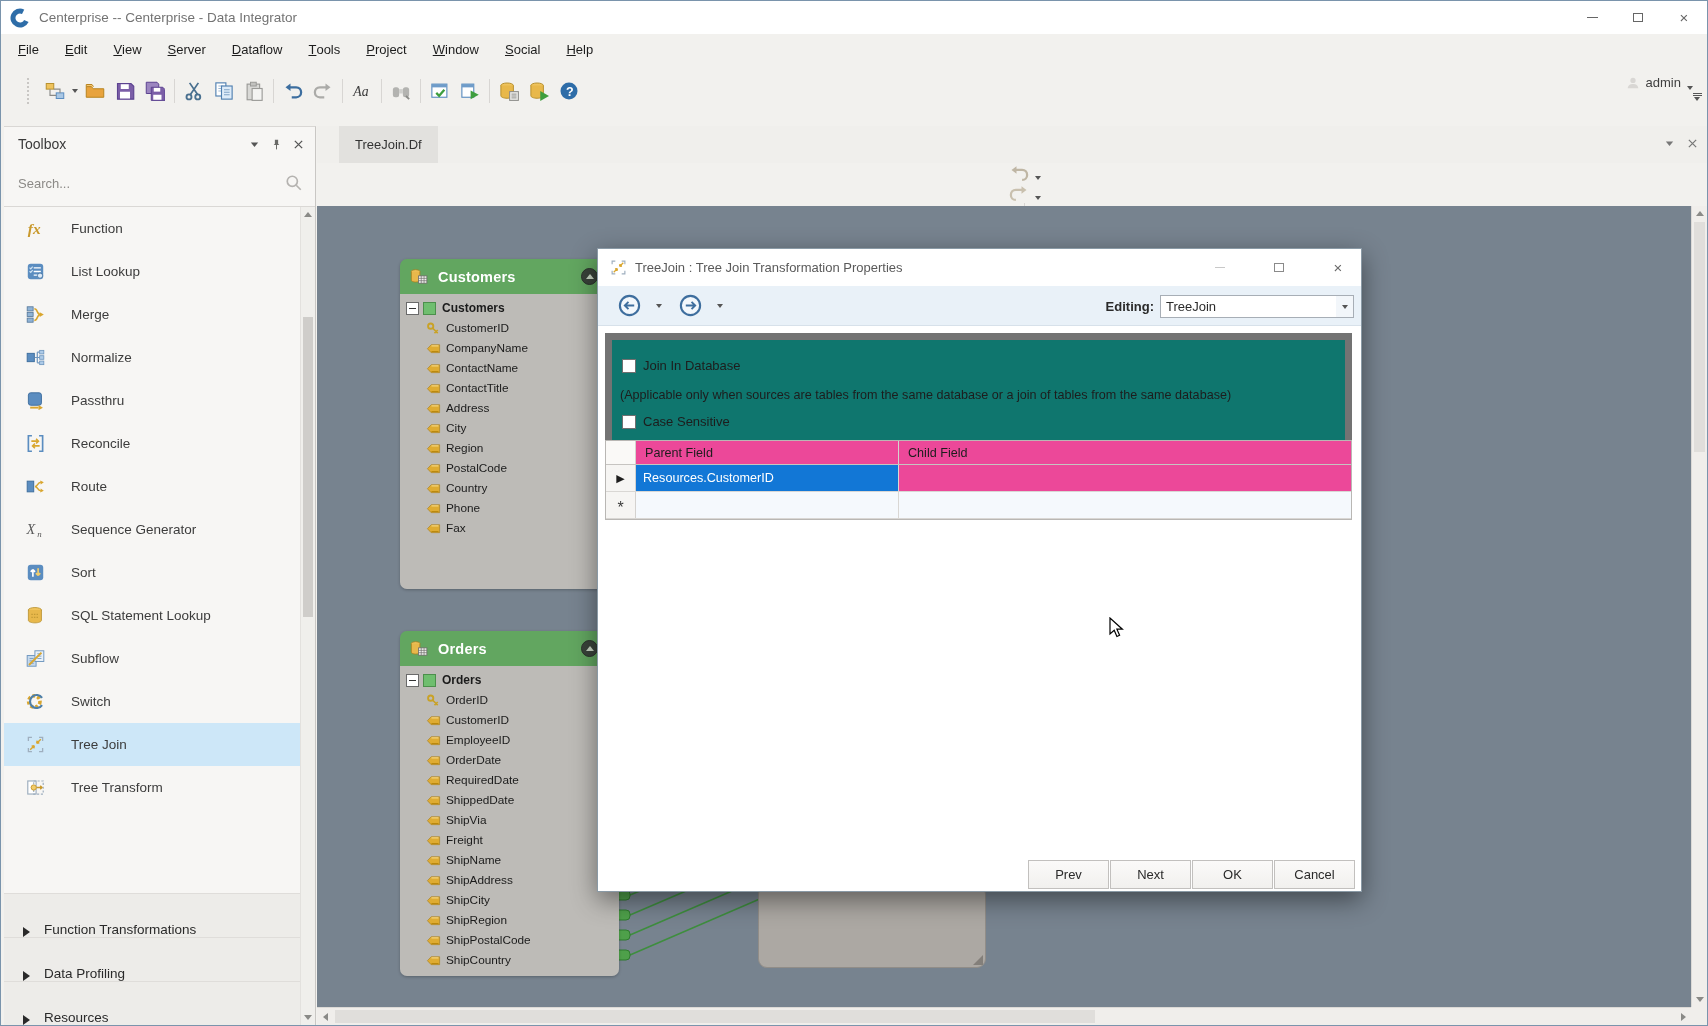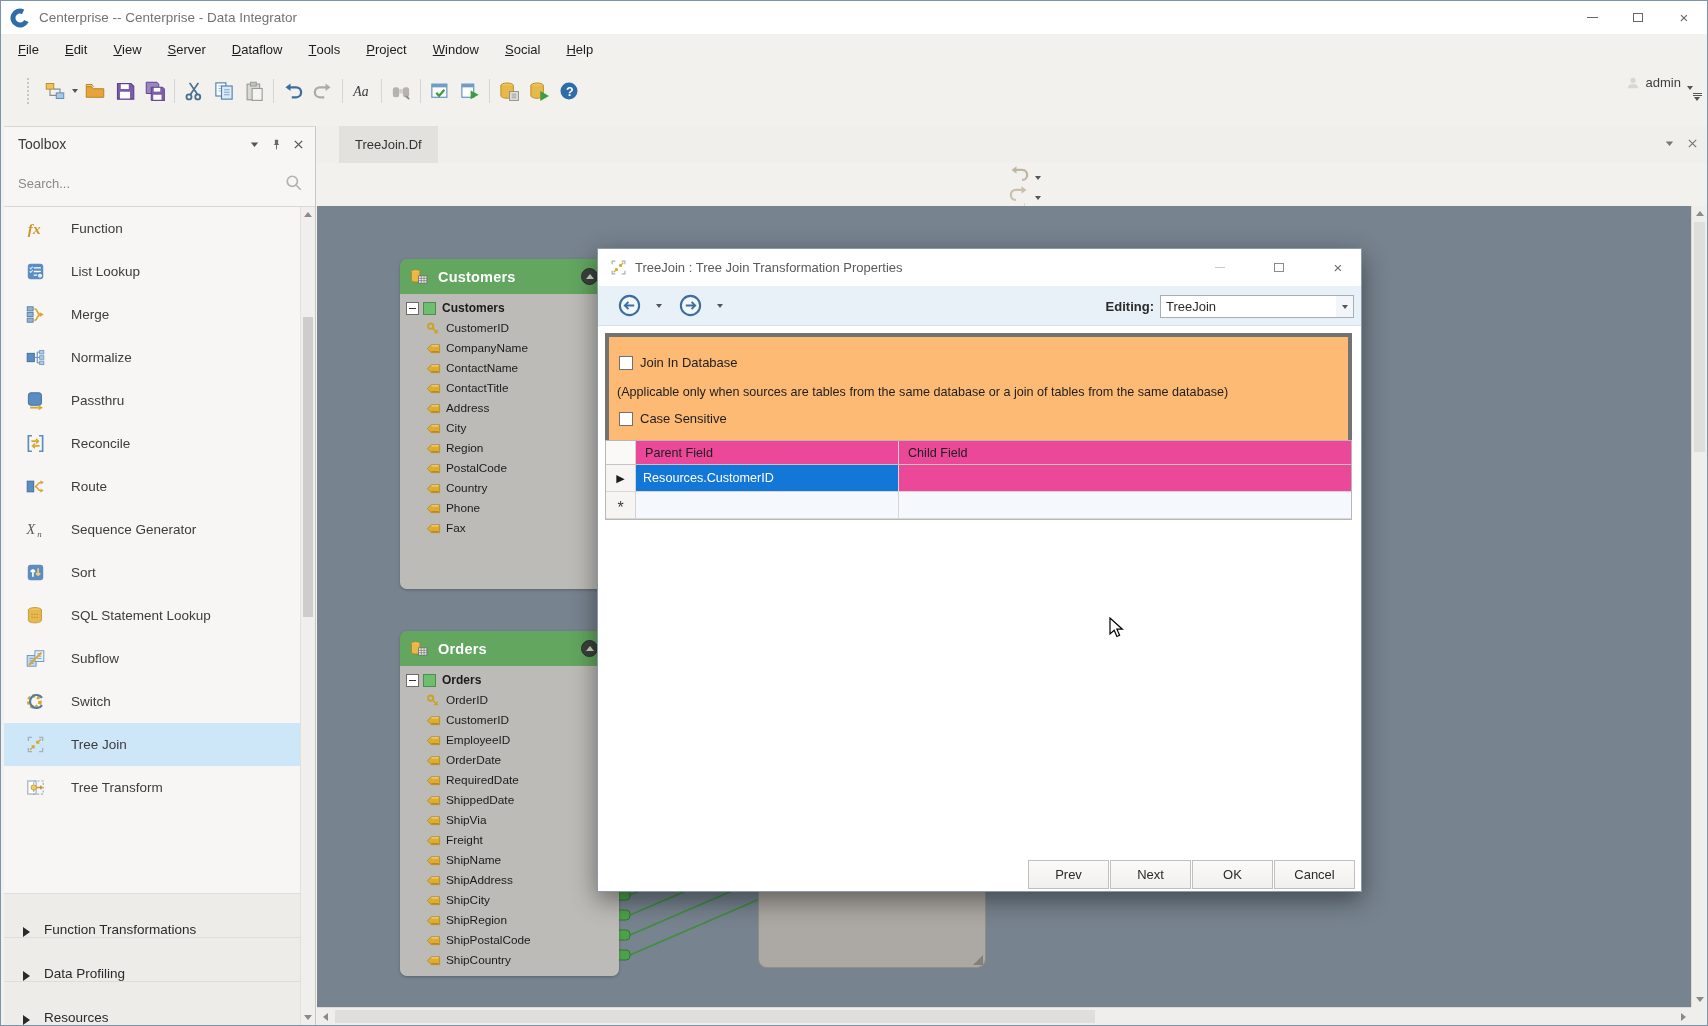--- a/index.html
+++ b/index.html
@@ -127,21 +127,21 @@
   .navbtn { width:23px; height:23px; margin-left:0; }
   .navbtn svg { width:100%; height:100%; }
   .nav-back { position:absolute; left:20px; top:8px; }
   .nav-fwd { position:absolute; left:81px; top:8px; }
   .nav-dd1 { position:absolute; left:58px; top:18px; }
   .nav-dd2 { position:absolute; left:119px; top:18px; }
   .editing-label { position:absolute; left:448px; width:108px; text-align:right; top:13px; font-size:13px; font-weight:bold; color:#2A2A2A; }
   .editing-combo { position:absolute; left:562px; top:9px; width:194px; height:23px; background:#fff; border:1px solid #A7AEB6; }
   .editing-combo .combo-val { color:#2A2A2A; font-size:13px; }
   .editing-combo .combo-btn { border-left:0; width:17px; background:#F2F6FA; }
-  .cb-panel { position:absolute; left:7px; top:84px; width:747px; height:119px; border:4px solid #737373; background:#fdba74; }
+  .cb-panel { position:absolute; left:7px; top:84px; width:747px; height:119px; border:7px solid #737373; background:#0f766e; }
   .cb-row { position:absolute; display:flex; align-items:center; gap:7px; }
   .cb { width:14px; height:14px; border:1px solid #707070; background:#fff; flex:none; }
   .cb-label { font-size:13px; color:#1D1D1D; }
   .cb-note { position:absolute; left:8px; top:48px; font-size:12.6px; color:#1D1D1D; }
   .grid { position:absolute; left:7px; top:191px; width:747px; border:1px solid #B9B7B4; border-top:0; background:#ec4899; }
   .grid-header { display:flex; height:25px; border-top:1px solid #B9B7B4; border-bottom:1px solid #C6C4C1; }
   .gh-sel { width:30px; border-right:1px solid #D4D2CF; background:#FAF9F7; }
   .gh-col1 { width:263px; border-right:1px solid #D4D2CF; display:flex; align-items:center; padding-left:9px; font-size:12.6px; color:#1D1D1D; }
   .gh-col2 { flex:1; display:flex; align-items:center; padding-left:9px; font-size:12.6px; color:#1D1D1D; }
   .grid-row { display:flex; height:27px; border-bottom:1px solid #D9D7D4; }

